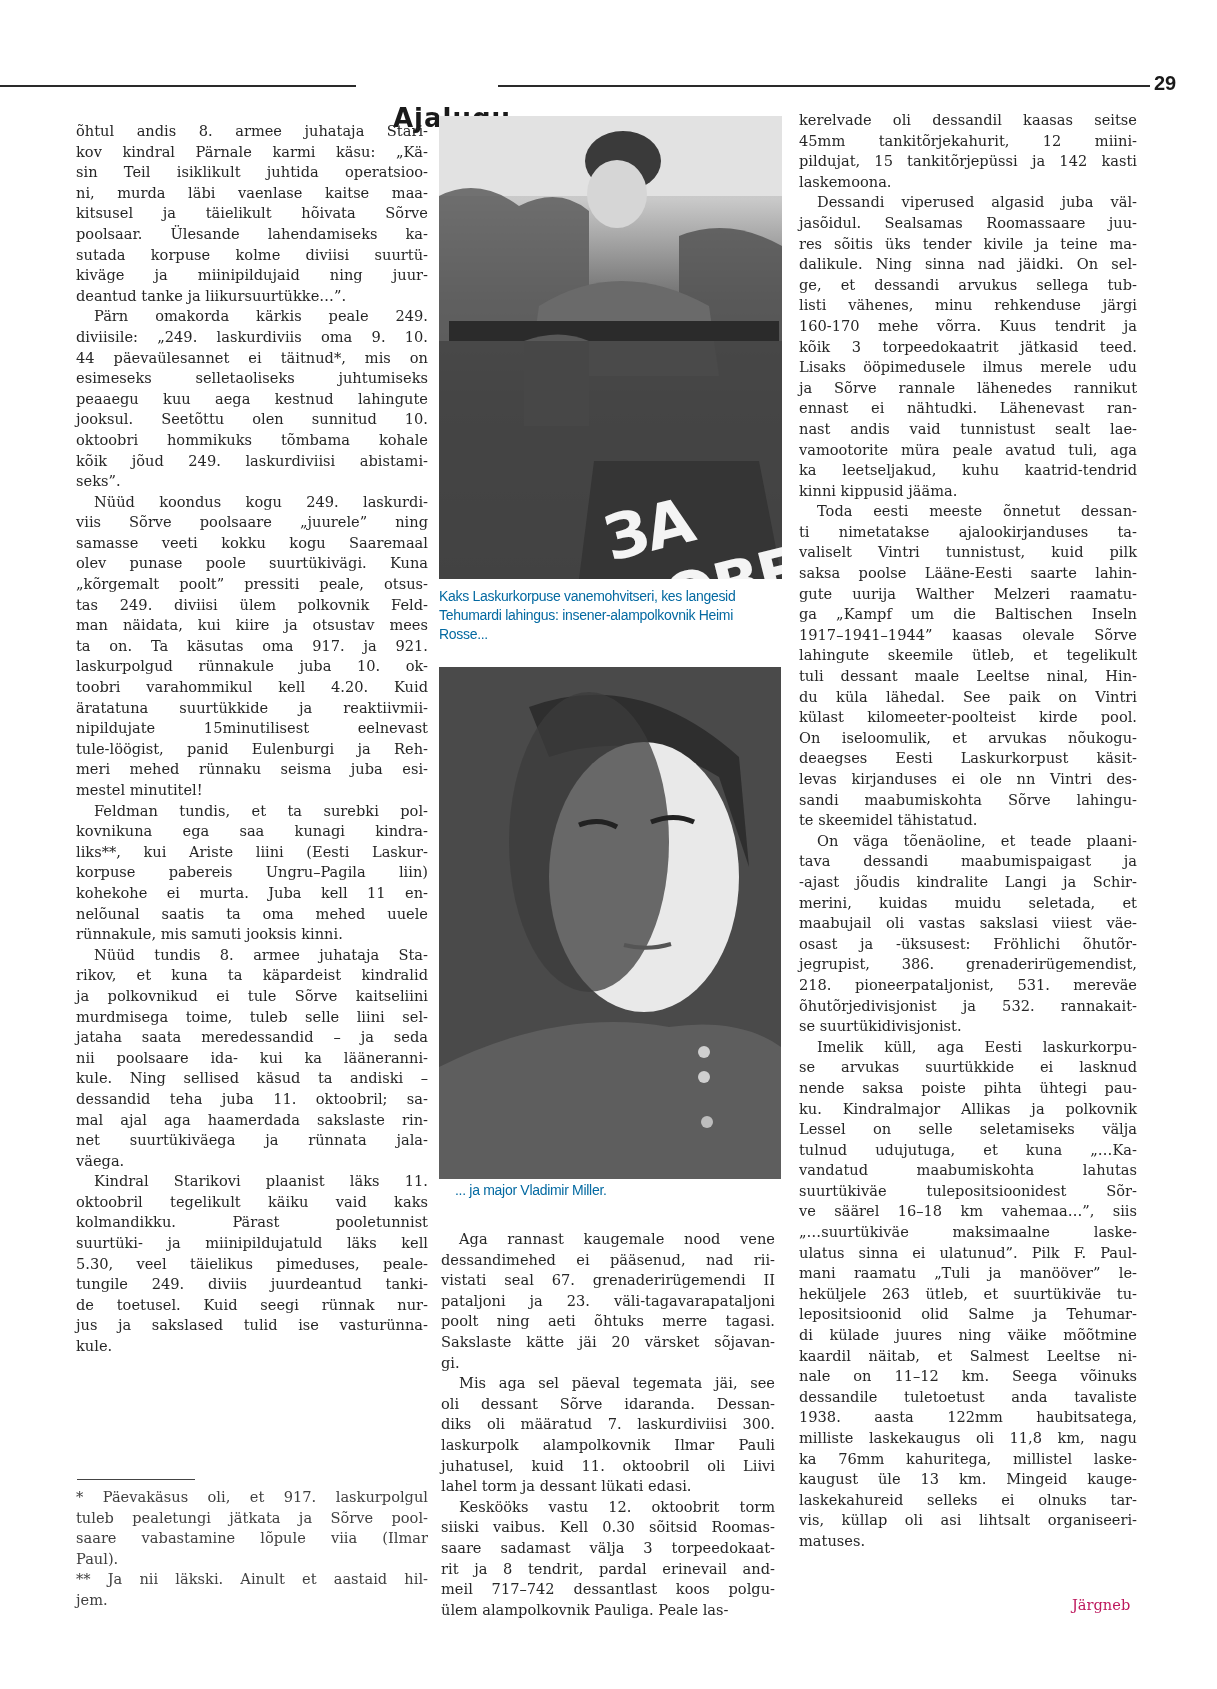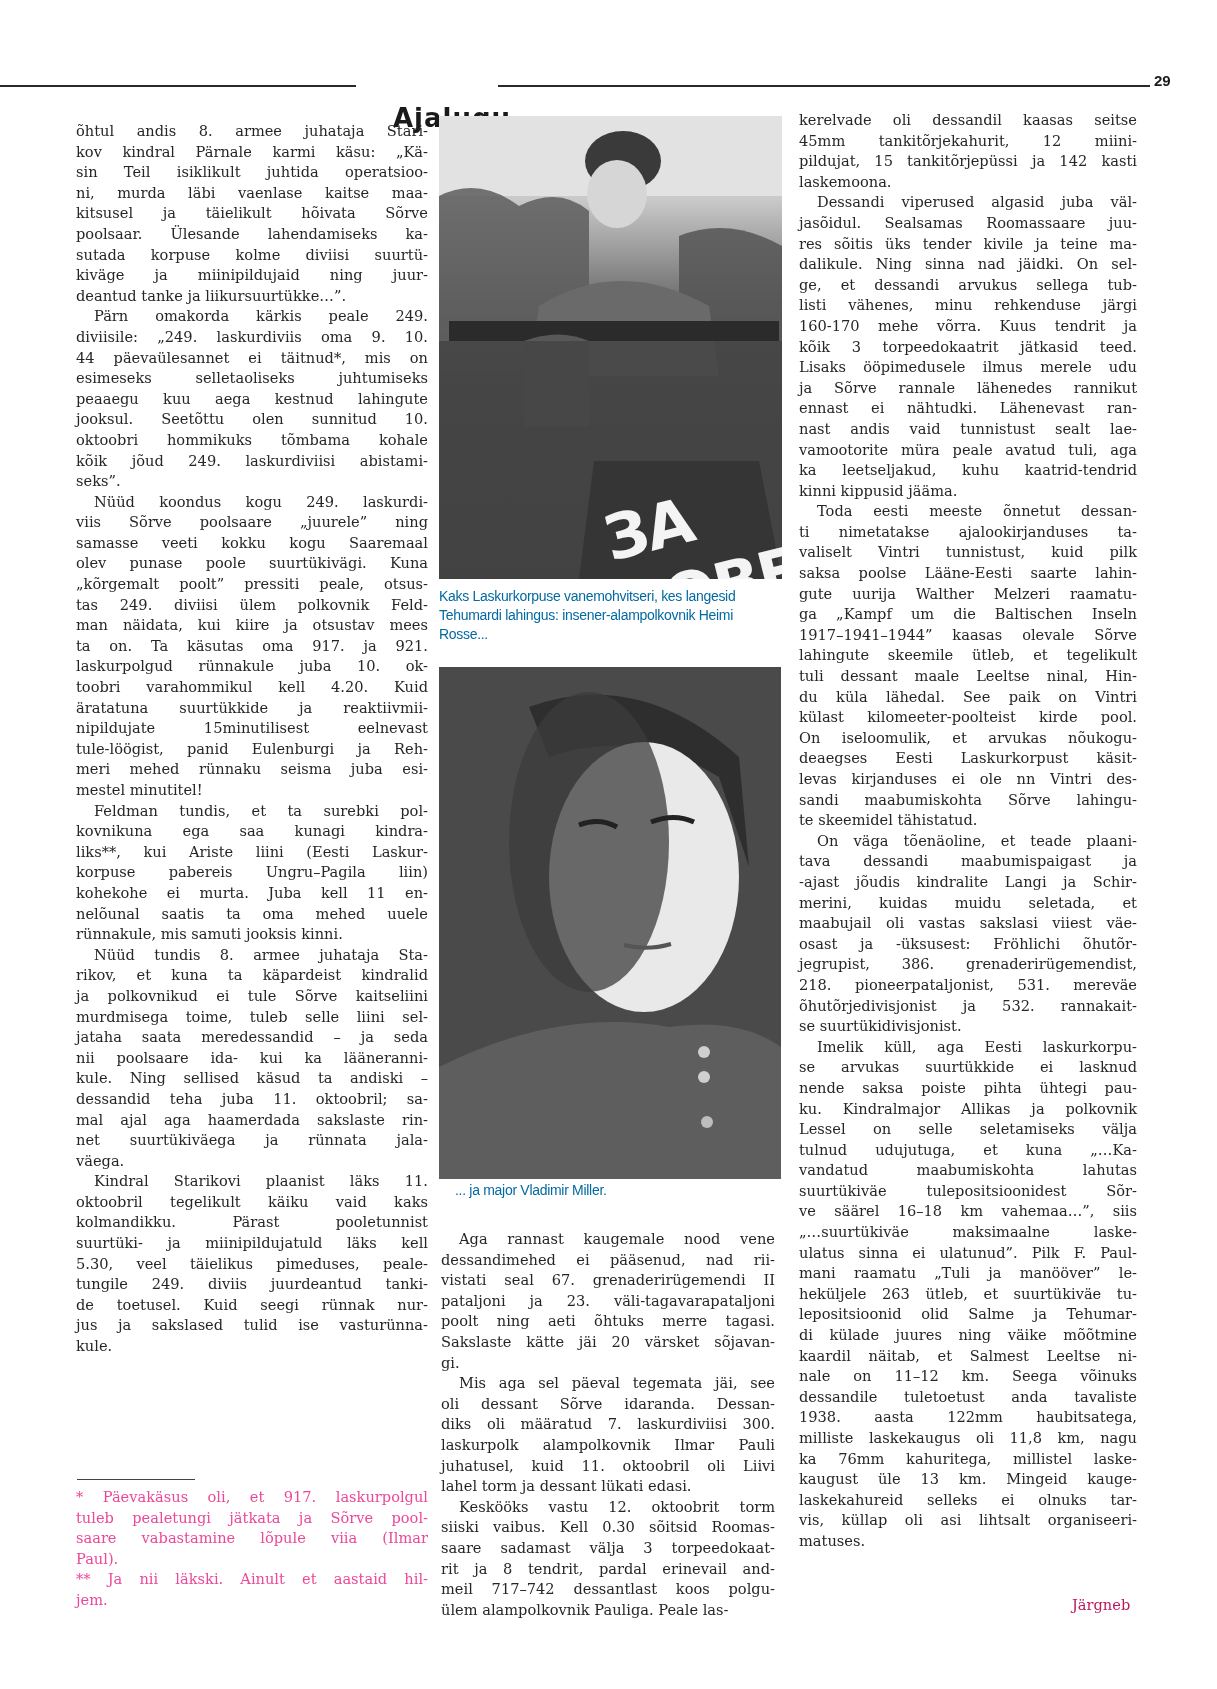--- a/index.html
+++ b/index.html
@@ -1,33 +1,33 @@
 <!DOCTYPE html>
 <html><head>
 <meta charset="utf-8">
 <style>
   html, body { margin: 0; padding: 0; background: #ffffff; }
   body { width: 1217px; height: 1689px; position: relative; overflow: hidden; color: #1b1b1b; }
   .header-rule { position: absolute; top: 85px; height: 2px; background: #2a2a2a; }
   .header-rule.left { left: 0; width: 356px; }
   .header-rule.right { left: 498px; width: 652px; }
   .section-title { position: absolute; left: 393px; top: 64px; font-family: "DejaVu Sans", sans-serif; font-size: 26px; letter-spacing: 1px; color: #1a1a1a; font-weight: bold; margin-top: 39px; }
-  .page-number { position: absolute; left: 1154px; top: 72px; font-family: "Liberation Sans", sans-serif; font-weight: bold; font-size: 15px; color: #1a1a1a; }
+  .page-number { position: absolute; left: 1154px; top: 72px; font-family: "Liberation Sans", sans-serif; font-weight: bold; font-size: 20px; color: #1a1a1a; }
 
   .col { position: absolute; font-family: "DejaVu Serif", serif; font-size: 14.6px; line-height: 20.6px; color: #262626; }
   .col-left { left: 76px; top: 121px; width: 352px; }
   .col-mid-text { left: 441px; top: 1229px; width: 334px; }
   .col-right { left: 799px; top: 110px; width: 338px; }
   .para { margin: 0; }
   .line { display: block; text-align: justify; text-align-last: justify; white-space: nowrap; overflow: visible; }
   .line.last { text-align-last: left; }
   .line.first { text-indent: 18px; }
 
   .footnote-rule { position: absolute; left: 77px; top: 1479px; width: 118px; height: 1px; background: #444; }
-  .footnotes { position: absolute; left: 76px; top: 1487px; width: 352px; font-family: "DejaVu Serif", serif; font-size: 14.6px; line-height: 20.6px; color: #ec4899; }
+  .footnotes { position: absolute; left: 76px; top: 1487px; width: 352px; font-family: "DejaVu Serif", serif; font-size: 14.6px; line-height: 20.6px; color: #404040; }
 
   .photo { position: absolute; background: #6b6b6b; overflow: hidden; }
   .photo-1 { left: 439px; top: 116px; width: 343px; height: 463px; background: linear-gradient(180deg, #d8d8d8 0%, #c9c9c9 18%, #6e6e6e 40%, #4a4a4a 62%, #3a3a3a 100%); }
   .photo-2 { left: 439px; top: 667px; width: 342px; height: 512px; background: radial-gradient(ellipse 45% 40% at 58% 45%, #f2f2f2 0%, #dcdcdc 45%, #5a5a5a 80%, #3e3e3e 100%); }
   .caption { position: absolute; font-family: "Liberation Sans", sans-serif; font-size: 14px; line-height: 19px; color: #0369a1; letter-spacing: -0.3px; }
   .caption-1 { left: 439px; top: 587px; width: 345px; }
   .caption-2 { left: 439px; top: 1181px; width: 345px; margin-left: 16px; }
 
   .tank-text { position: absolute; font-family: "DejaVu Sans", sans-serif; font-weight: bold; color: #f4f4f4; font-size: 62px; transform: rotate(-14deg); letter-spacing: -2px; }
   .sign-end { position: absolute; left: 1072px; top: 1596px; font-family: "DejaVu Serif", serif; font-size: 14.6px; color: #be185d; }

